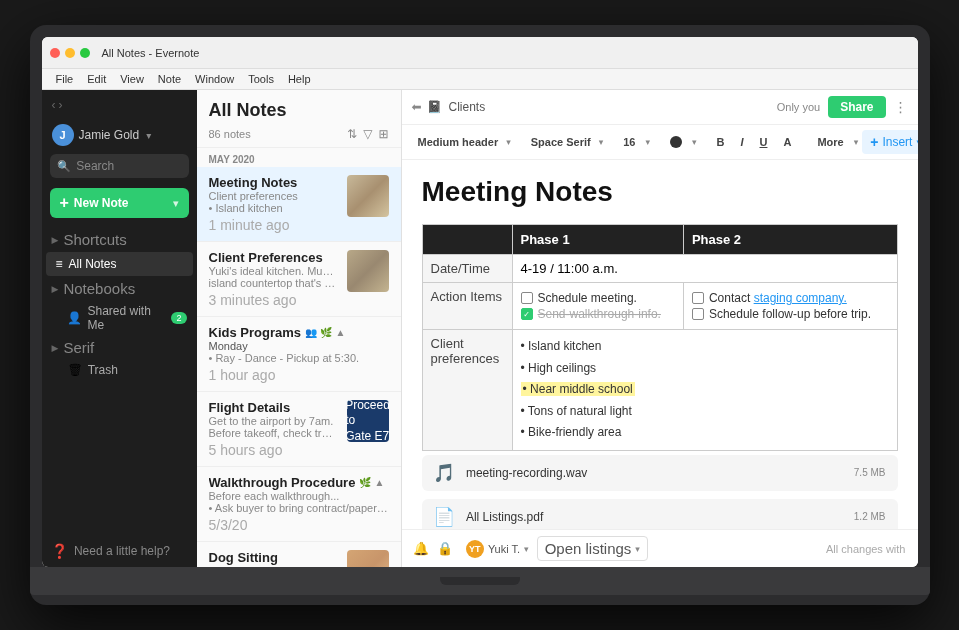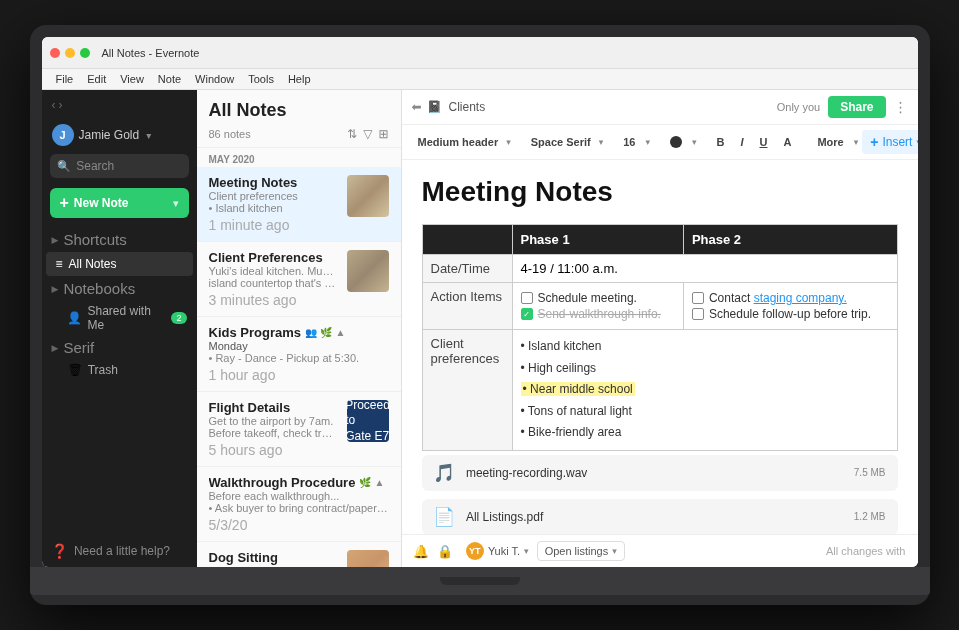--- a/index.html
+++ b/index.html
@@ -660,21 +660,21 @@
     .footer-listing-btn {
       display: flex;
       align-items: center;
       gap: 4px;
       border: 1px solid #ddd;
       border-radius: 4px;
       padding: 3px 7px;
       cursor: pointer;
     }
 
-    .footer-listing-label { font-size: 11px; color: #555; }
+    .footer-listing-label { font-size: 15px; color: #555; }
 
     .footer-saved {
       margin-left: auto;
       font-size: 11px;
       color: #aaa;
     }
 
     
     .flight-board {
       font-size: 12px;

